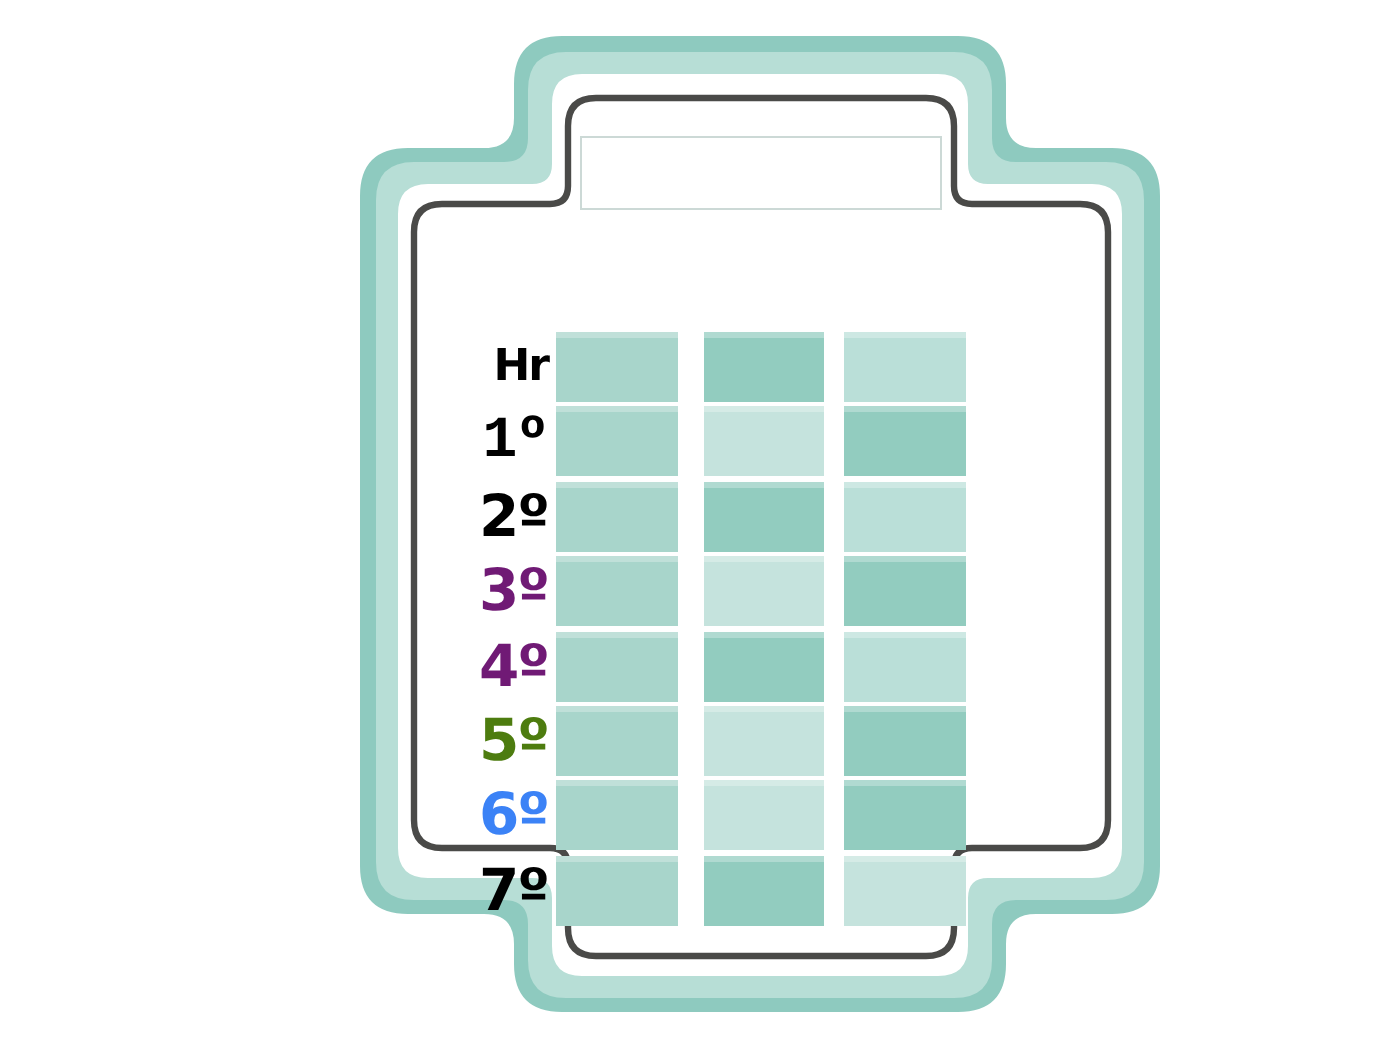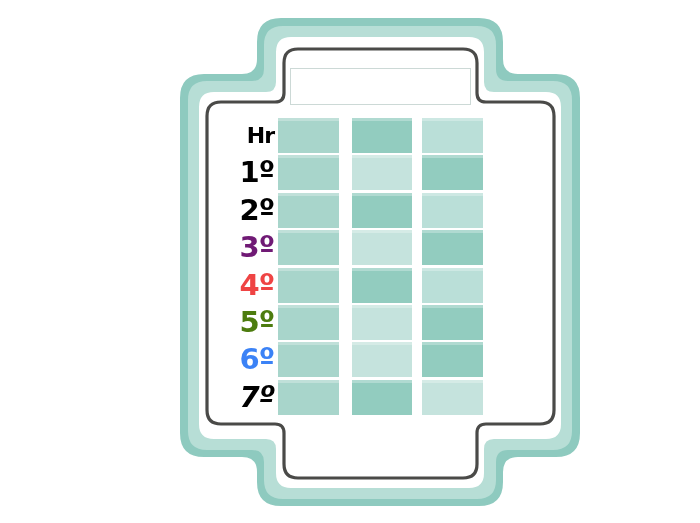--- a/index.html
+++ b/index.html
@@ -14,21 +14,21 @@
   svg.frame { position:absolute; left:0; top:0; }
   .title-box {
     position:absolute;
     left:290px; top:68px;
     width:181px; height:37px;
     background:#ffffff;
     border:1px solid #ccd9d6;
     box-sizing:border-box;
   }
   .grid { position:absolute; left:210px; top:118px; width:280px; height:300px; }
-  .row { position:absolute; left:0; width:100%; height:35px; }
+  .row { position:absolute; left:0; width:100%; height:35px;margin-top:48px; }
   .row-label {
     position:absolute; left:0; top:0;
     width:64px; height:35px;
     display:flex; align-items:center; justify-content:flex-end;
     font-weight:bold; color:#000000;
     letter-spacing:-1px;
     line-height:1;
   }
   .row-label.hr  { font-size:22px; }
   .row-label.num { font-size:29px; }
@@ -49,55 +49,55 @@
     </svg>
   <div class="title-box" style="border-color: rgb(204, 217, 214); background: rgb(255, 255, 255);"></div>
   <div class="grid">
       <div class="row" style="top: 0px;">
         <div class="row-label hr" style="color: rgb(0, 0, 0);">Hr</div>
         <div class="cell" style="left: 68px; width: 61px; background: rgb(168, 213, 203);"></div>
         <div class="cell" style="left: 142px; width: 60px; background: rgb(146, 204, 191);"></div>
         <div class="cell" style="left: 212px; width: 61px; background: rgb(186, 223, 216);"></div>
       </div>
       <div class="row" style="top: 37.4px;">
-        <div class="row-label num" style="color: rgb(0, 0, 0);">1º</div>
+        <div class="row-label num" style="color: rgb(0, 0, 0); font-family: Liberation Mono, monospace;">1º</div>
         <div class="cell" style="left: 68px; width: 61px; background: rgb(168, 213, 203);"></div>
         <div class="cell" style="left: 142px; width: 60px; background: rgb(197, 227, 221);"></div>
         <div class="cell" style="left: 212px; width: 61px; background: rgb(146, 204, 191);"></div>
       </div>
       <div class="row" style="top: 74.8px;">
         <div class="row-label num" style="color: rgb(0, 0, 0); text-align: right;">2º</div>
         <div class="cell" style="left: 68px; width: 61px; background: rgb(168, 213, 203);"></div>
         <div class="cell" style="left: 142px; width: 60px; background: rgb(146, 204, 191);"></div>
         <div class="cell" style="left: 212px; width: 61px; background: rgb(186, 223, 216);"></div>
       </div>
       <div class="row" style="top: 112.2px;">
         <div class="row-label num" style="color: #701a75;">3º</div>
         <div class="cell" style="left: 68px; width: 61px; background: rgb(168, 213, 203);"></div>
         <div class="cell" style="left: 142px; width: 60px; background: rgb(197, 227, 221);"></div>
         <div class="cell" style="left: 212px; width: 61px; background: rgb(146, 204, 191);"></div>
       </div>
       <div class="row" style="top: 149.6px;">
-        <div class="row-label num" style="color: #ef4444;">4º</div>
+        <div class="row-label num" style="color: #701a75;">4º</div>
         <div class="cell" style="left: 68px; width: 61px; background: rgb(168, 213, 203);"></div>
         <div class="cell" style="left: 142px; width: 60px; background: rgb(146, 204, 191);"></div>
         <div class="cell" style="left: 212px; width: 61px; background: rgb(186, 223, 216);"></div>
       </div>
       <div class="row" style="top: 187px;">
         <div class="row-label num" style="color: #4d7c0f;">5º</div>
         <div class="cell" style="left: 68px; width: 61px; background: rgb(168, 213, 203);"></div>
         <div class="cell" style="left: 142px; width: 60px; background: rgb(197, 227, 221);"></div>
         <div class="cell" style="left: 212px; width: 61px; background: rgb(146, 204, 191);"></div>
       </div>
       <div class="row" style="top: 224.4px;">
         <div class="row-label num" style="color: #3b82f6;">6º</div>
         <div class="cell" style="left: 68px; width: 61px; background: rgb(168, 213, 203);"></div>
         <div class="cell" style="left: 142px; width: 60px; background: rgb(197, 227, 221);"></div>
         <div class="cell" style="left: 212px; width: 61px; background: rgb(146, 204, 191);"></div>
       </div>
-      <div class="row" style="top: 261.8px; font-style: italic;">
+      <div class="row" style="top: 261.8px;">
         <div class="row-label num" style="color: rgb(0, 0, 0);">7º</div>
         <div class="cell" style="left: 68px; width: 61px; background: rgb(168, 213, 203);"></div>
         <div class="cell" style="left: 142px; width: 60px; background: rgb(146, 204, 191);"></div>
         <div class="cell" style="left: 212px; width: 61px; background: rgb(197, 227, 221);"></div>
       </div>
     </div>
 </div>
 
 </body></html>

